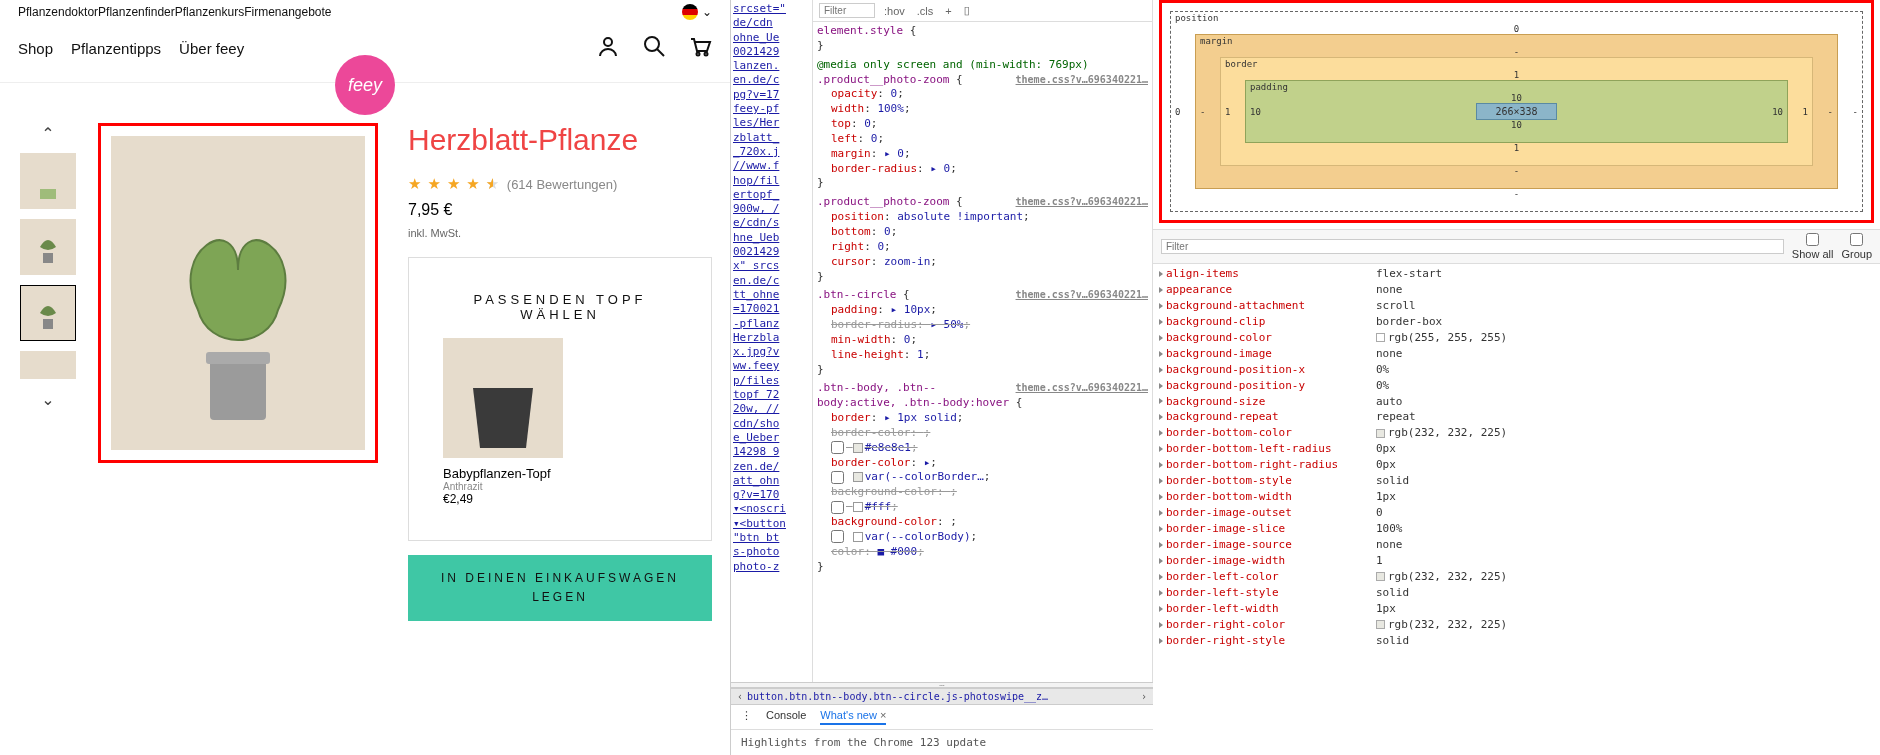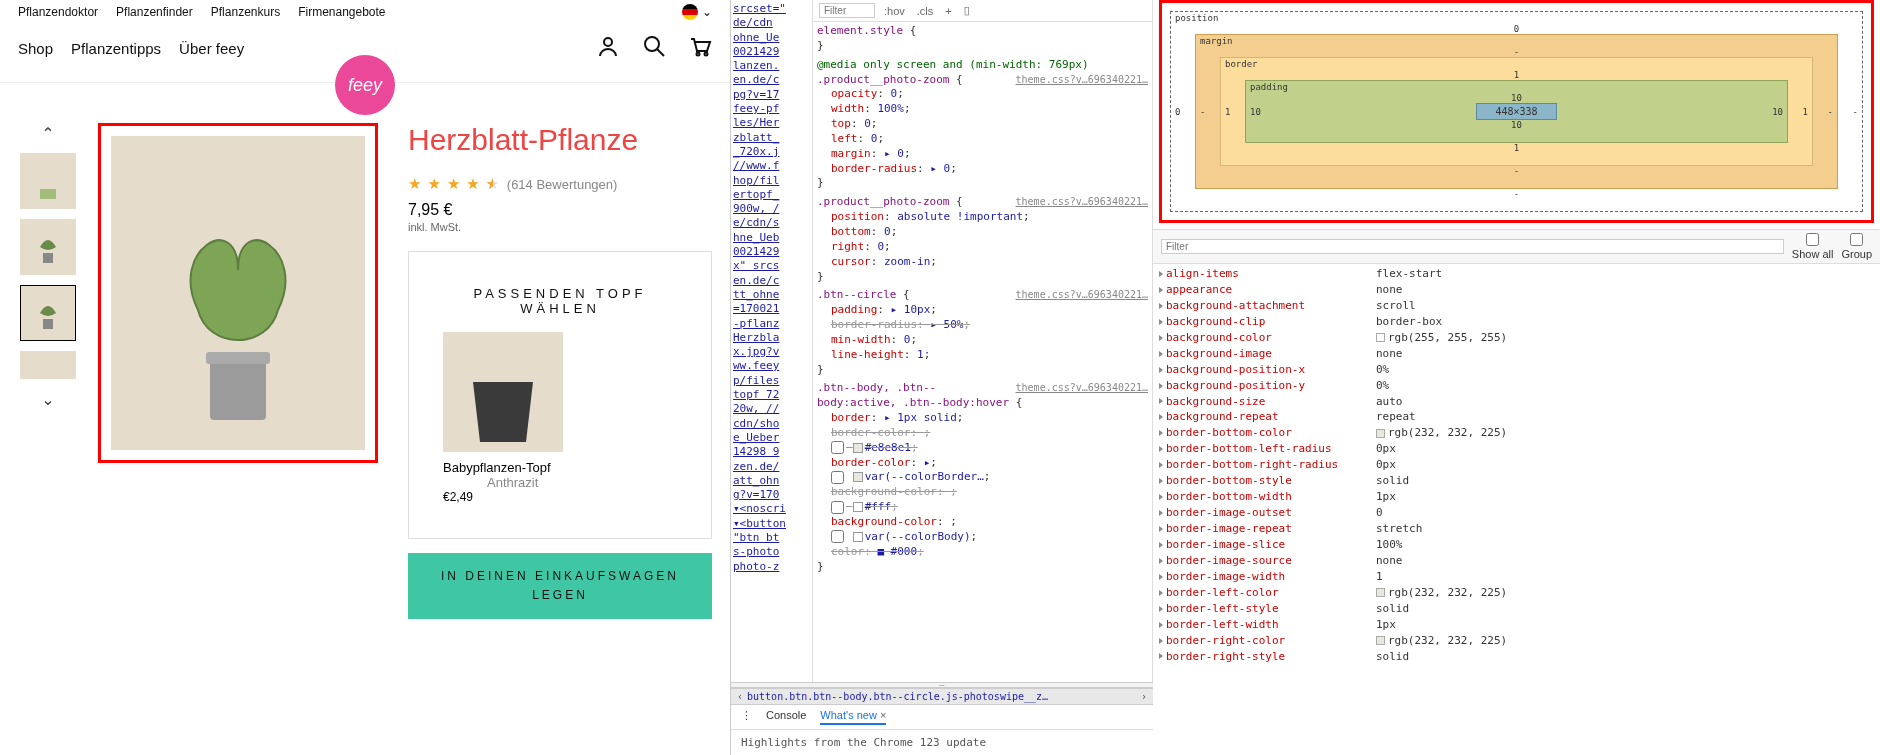--- a/index.html
+++ b/index.html
@@ -1,18 +1,18 @@
 <!DOCTYPE html>
 <html><head>
 <meta charset="utf-8">
 <style>
 * { box-sizing: border-box; margin: 0; padding: 0; }
 body { font-family: -apple-system, BlinkMacSystemFont, "Segoe UI", Arial, sans-serif; display: flex; width: 1880px; height: 755px; overflow: hidden; }
 .website { width: 730px; background: #fff; position: relative; }
-.topbar { display: flex; align-items: center; padding: 4px 18px; font-size: 12px; color: #111; gap: 18px; }
+.topbar { display: flex; align-items: center; padding: 4px 18px; font-size: 12px; color: #111; }
 .topbar .lang { margin-left: auto; display: flex; align-items: center; gap: 4px; }
 .flag { width: 16px; height: 16px; border-radius: 50%; background: linear-gradient(to bottom, #000 33%, #dd0000 33%, #dd0000 66%, #ffce00 66%); display: inline-block; }
 .mainnav { display: flex; align-items: center; padding: 10px 18px 20px; border-bottom: 1px solid #eee; }
 .mainnav .navleft { display: flex; gap: 18px; font-size: 15px; color: #111; }
 .logo-circle { width: 60px; height: 60px; border-radius: 50%; background: #ec4899; color: #fff; display: flex; align-items: center; justify-content: center; font-style: italic; font-size: 18px; margin: 0 auto; position: absolute; left: 50%; top: 55px; transform: translateX(-50%); }
 .navright { margin-left: auto; display: flex; gap: 22px; align-items: center; }
 .icon-svg { width: 24px; height: 24px; stroke: #111; fill: none; stroke-width: 2; }
 
 .product-area { display: flex; padding: 40px 18px 0; gap: 20px; }
 .thumbs { width: 60px; display: flex; flex-direction: column; align-items: center; gap: 10px; }
@@ -21,45 +21,45 @@
 .thumb.selected { border: 1px solid #000; }
 
 .mainimg-frame { width: 280px; height: 340px; border: 3px solid #f00; padding: 10px; }
 .mainimg { width: 100%; height: 100%; background: #e6dccc; display: flex; align-items: flex-end; justify-content: center; }
 .mainimg svg { width: 180px; height: 260px; }
 
 .details { flex: 1; padding-left: 10px; }
 .title { font-size: 30px; font-weight: 400; color: #ef4444; margin-bottom: 18px; }
 .stars { color: #f5a623; font-size: 15px; display: flex; align-items: center; gap: 6px; margin-bottom: 8px; }
 .stars .review-count { color: #888; font-size: 13px; }
-.price { font-size: 16px; margin-bottom: 2px; }
+.price { font-size: 16px; margin-bottom: 8px; }
 .mwst { font-size: 11px; color: #666; margin-bottom: 18px; }
 .pot-box { border: 1px solid #ddd; padding: 34px; margin-bottom: 14px; }
 .pot-title { text-align: center; letter-spacing: 4px; font-size: 13px; margin-bottom: 16px; color: #111; }
 .pot-product { display: flex; flex-direction: column; gap: 0; }
 .pot-img { width: 120px; height: 120px; background: #e6dccc; display: flex; align-items: flex-end; justify-content: center; margin-bottom: 8px; }
 .pot-name { font-size: 13px; }
-.pot-variant { font-size: 13px; color: #888; margin-left: 44px; }
+.pot-variant { font-size: 10px; color: #888; }
 .pot-price { font-size: 12px; }
 .add-btn { width: 100%; background: #3fc7a5; color: #111; padding: 14px; border: none; letter-spacing: 3px; font-size: 12px; text-align: center; line-height: 1.6; }
 
 
 .devtools { flex: 1; background: #fff; display: flex; font-family: Menlo, Consolas, monospace; font-size: 11px; color: #333; border-left: 1px solid #ccc; position: relative; }
 .srcset-col { width: 82px; overflow: hidden; padding: 2px; border-right: 1px solid #ddd; line-height: 1.3; }
 .srcset-col .line { white-space: nowrap; color: #a31515; }
 .srcset-col .trunc { color: #1a1aa6; text-decoration: underline; }
 
 .styles-col { flex: 0 0 340px; border-right: 1px solid #ddd; overflow: hidden; }
 .styles-toolbar { display: flex; align-items: center; gap: 6px; padding: 3px 6px; border-bottom: 1px solid #ddd; font-family: -apple-system, Arial, sans-serif; font-size: 11px; }
 .styles-toolbar input { border: 1px solid #ccc; padding: 1px 4px; font-size: 10px; width: 56px; }
 .styles-toolbar .tb-btn { color: #666; padding: 0 3px; }
 .styles-rules { padding: 2px 4px; line-height: 1.35; }
 .rule-block { margin-bottom: 4px; }
 .selector { color: #881280; }
-.src-link { color: #888; float: right; text-decoration: underline; font-size: 10px; }
+.src-link { color: #888; float: right; text-decoration: underline; font-size: 10px; font-weight: bold; }
 .prop { padding-left: 14px; }
 .prop .k { color: #c80000; }
 .prop .v { color: #1a1aa6; }
 .struck { text-decoration: line-through; color: #999; }
 .struck .k { color: #999; }
 .swatch { display: inline-block; width: 10px; height: 10px; border: 1px solid #999; vertical-align: middle; margin-right: 2px; background: #fff; }
 .mediaq { color: #006400; }
 .brace { color: #333; }
 .drawer-split { height: 6px; background: #f3f3f3; border-top: 1px solid #ccc; border-bottom: 1px solid #ccc; display: flex; justify-content: center; align-items: center; color: #999; font-size: 8px; }
 .path-row { background: #e8e8e8; padding: 2px 6px; display: flex; align-items: center; gap: 4px; font-size: 10px; color: #555; border-top: 1px solid #ccc; }
@@ -344,21 +344,21 @@
             <div class="bm-layer bm-border">
               <span class="bm-label">border</span>
               <span class="bm-val-top">1</span>
               <span class="bm-side left">1</span>
               <span class="bm-side right">1</span>
               <div class="bm-layer bm-padding">
                 <span class="bm-label">padding</span>
                 <span class="bm-val-top">10</span>
                 <span class="bm-side left">10</span>
                 <span class="bm-side right">10</span>
-                <div class="bm-content">448×338</div>
+                <div class="bm-content">266×338</div>
                 <span class="bm-val-bottom">10</span>
               </div>
               <span class="bm-val-bottom">1</span>
             </div>
             <span class="bm-val-bottom">-</span>
           </div>
           <span class="bm-val-bottom">-</span>
         </div>
       </div>
     </div>
@@ -450,25 +450,20 @@
           <span class="ck">border-bottom-width</span>
           <span class="cv">1px</span>
         </div>
         <div class="row">
           <span class="triangle"></span>
           <span class="ck">border-image-outset</span>
           <span class="cv">0</span>
         </div>
         <div class="row">
           <span class="triangle"></span>
-          <span class="ck">border-image-repeat</span>
-          <span class="cv">stretch</span>
-        </div>
-        <div class="row">
-          <span class="triangle"></span>
           <span class="ck">border-image-slice</span>
           <span class="cv">100%</span>
         </div>
         <div class="row">
           <span class="triangle"></span>
           <span class="ck">border-image-source</span>
           <span class="cv">none</span>
         </div>
         <div class="row">
           <span class="triangle"></span>

